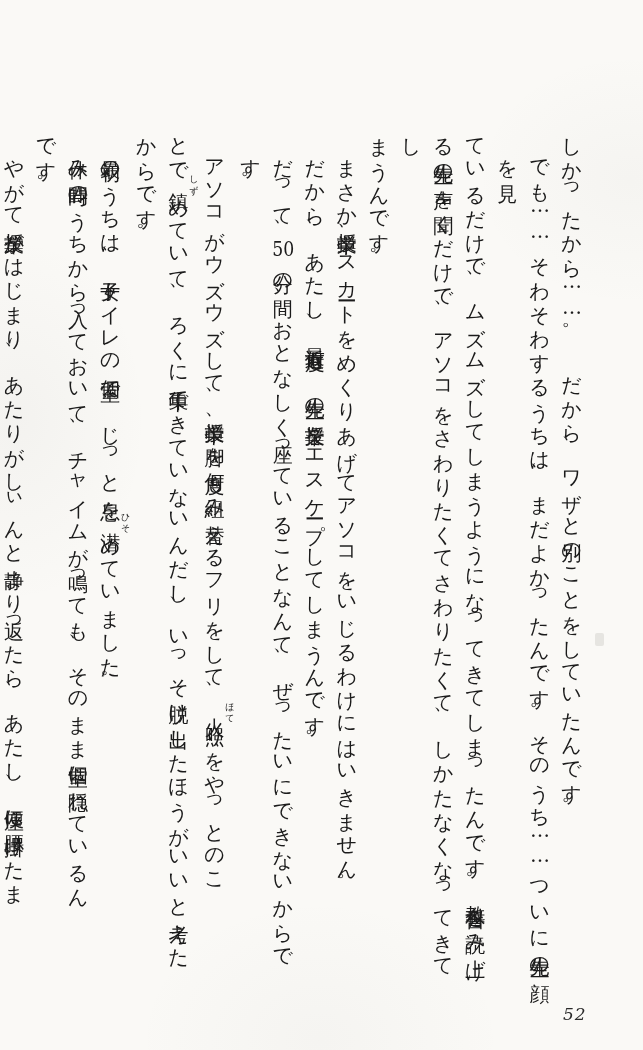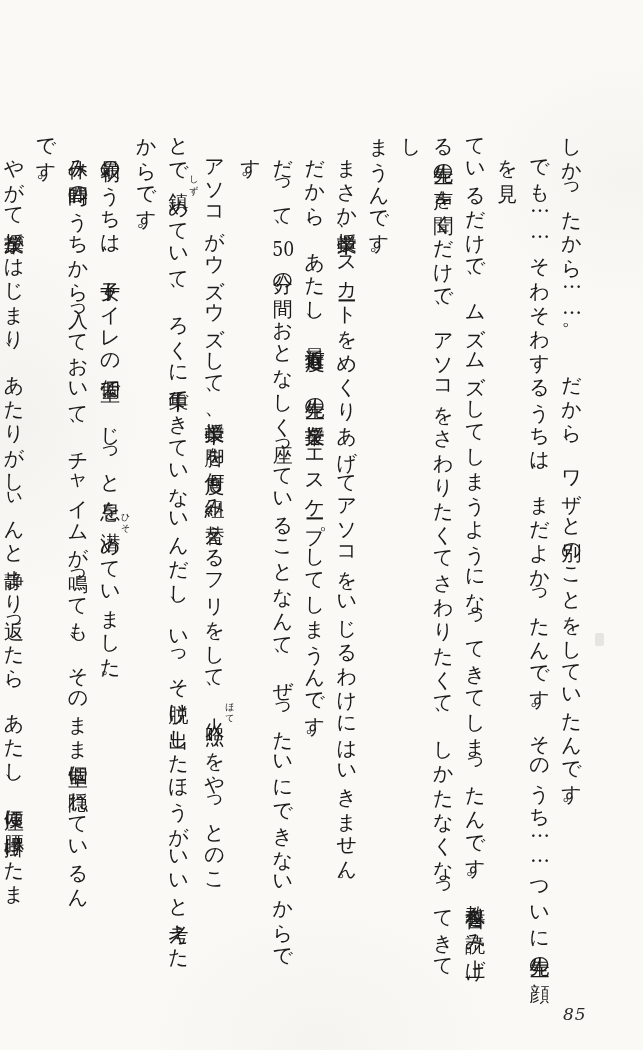--- a/index.html
+++ b/index.html
@@ -78,14 +78,14 @@
       <div class="col indent"><span>だって、</span><span class="tcy">50</span><span>分の間、おとなしく座っていることなんて、ぜったいにできないからです。</span></div>
       <div class="col indent"><span>アソコがウズウズして、授業中、脚を何度も組み替えるフリをして、</span><ruby>火照<rt>ほて</rt></ruby><span>りをやっとのこ</span></div>
       <div class="col"><span>とで</span><ruby>鎮<rt>しず</rt></ruby><span>めていて、ろくに集中できていないんだし、いっそ脱け出したほうがいいと考えた</span></div>
       <div class="col"><span>からです。</span></div>
       <div class="col indent"><span>最初のうちは、女子トイレの個室で、じっと息を</span><ruby>潜<rt>ひそ</rt></ruby><span>めていました。</span></div>
       <div class="col indent"><span>休み時間のうちから入っておいて、チャイムが鳴っても、そのまま個室に隠れているん</span></div>
       <div class="col"><span>です。</span></div>
       <div class="col indent"><span>やがて授業がはじまり、あたりがしぃんと静まり返ったら、あたし、便座に腰掛けたま</span></div>
     </div>
   <div class="edge-smudge"></div>
-  <div class="page-number">85</div>
+  <div class="page-number">52</div>
 </div>
 
 </body></html>

